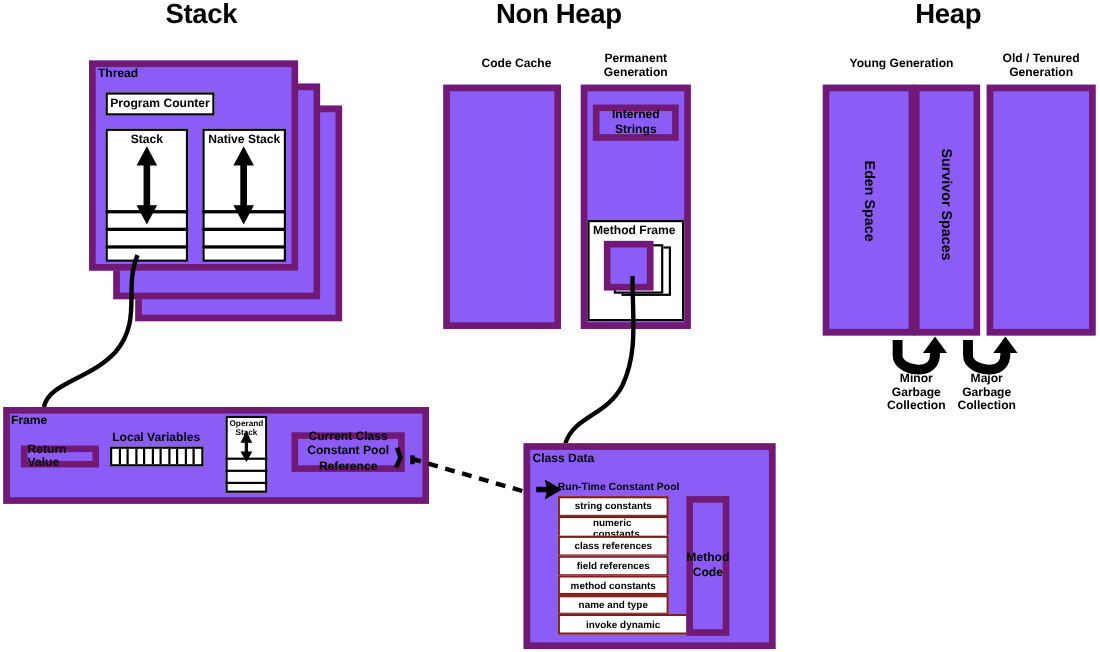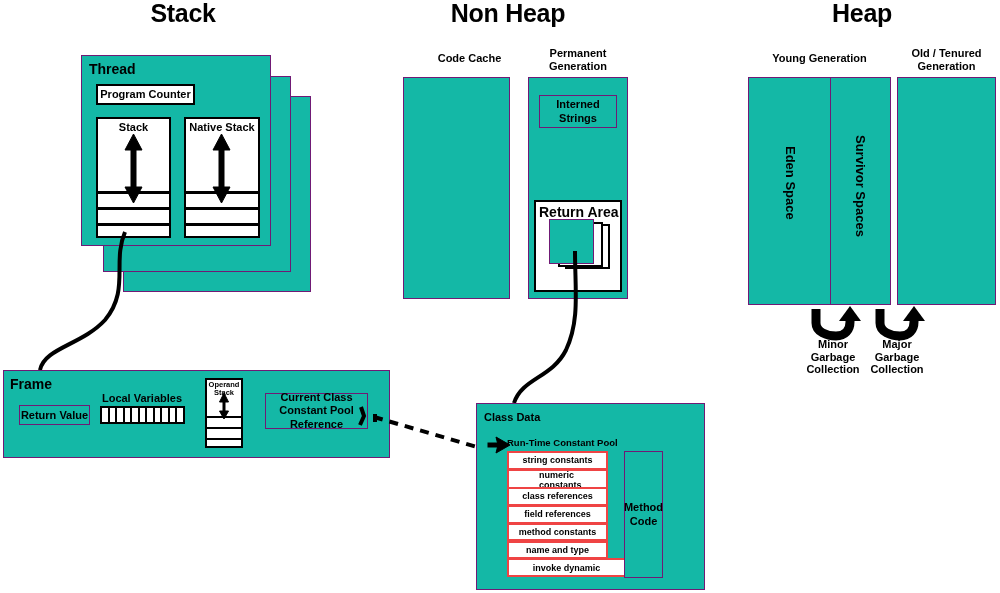--- a/index.html
+++ b/index.html
@@ -1,31 +1,31 @@
 <!DOCTYPE html>
 <html><head>
 <meta charset="utf-8">
 <style>
   html,body{margin:0;padding:0;background:#ffffff;}
   body{width:1000px;height:593px;position:relative;overflow:hidden;
        font-family:"Liberation Sans","DejaVu Sans",sans-serif;color:#000;}
   .abs{position:absolute;box-sizing:border-box;}
-  .box{position:absolute;box-sizing:border-box;border:1px solid #701a75;background:#14b8a6;}
+  .box{position:absolute;box-sizing:border-box;border:6px solid #701a75;background:#8b5cf6;}
   .box2{position:absolute;box-sizing:border-box;border:2px solid #000;background:#fff;}
   .title{position:absolute;font-size:25px;font-weight:bold;text-align:center;
          letter-spacing:-0.3px;line-height:1;}
   .cap{position:absolute;font-size:11px;font-weight:bold;text-align:center;line-height:1.15;}
-  .lbl{position:absolute;font-size:14px;font-weight:bold;line-height:1.15;}
+  .lbl{position:absolute;font-size:11px;font-weight:bold;line-height:1.15;}
   .ctr{position:absolute;display:flex;align-items:center;justify-content:center;
        text-align:center;font-size:11px;font-weight:bold;line-height:1.2;box-sizing:border-box;}
   .vert{position:absolute;font-size:13px;font-weight:bold;
         writing-mode:vertical-rl;text-orientation:mixed;line-height:1;}
   svg{position:absolute;overflow:visible;}
   .tiny{font-size:7.5px;font-weight:bold;text-align:center;line-height:1.1;}
-  .cpRow{position:absolute;box-sizing:border-box;border:2px solid #ef4444;background:#fff;
+  .cpRow{position:absolute;box-sizing:border-box;border:2px solid #7f1d1d;background:#fff;
          display:flex;align-items:center;justify-content:center;font-size:9px;font-weight:bold;}
 </style>
 </head>
 <body>
 
 <div class="title" style="left:103px;top:1px;width:160px;">Stack</div>
 <div class="title" style="left:428px;top:1px;width:160px;">Non Heap</div>
 <div class="title" style="left:782px;top:1px;width:160px;">Heap</div>
 
 <div class="box" style="left:123px;top:96px;width:188px;height:196px;"></div>
@@ -115,21 +115,21 @@
 
 <div class="cap" style="left:416px;top:52px;width:107px;">Code Cache</div>
 <div class="box" style="left:403px;top:77px;width:107px;height:222px;"></div>
 
 <div class="cap" style="left:528px;top:47px;width:100px;">Permanent Generation</div>
 <div class="box" style="left:528px;top:77px;width:100px;height:222px;"></div>
 
 <div class="box ctr" style="left:539px;top:95px;width:78px;height:33px;">Interned Strings</div>
 
 <div class="box2" style="left:534px;top:200px;width:88px;height:92px;"></div>
-<div class="lbl" style="left:539px;top:204px;">Return Area</div>
+<div class="lbl" style="left:539px;top:204px;">Method Frame</div>
 <div class="box2" style="left:565px;top:224px;width:45px;height:45px;"></div>
 <div class="box2" style="left:558px;top:222px;width:45px;height:45px;"></div>
 <div class="box" style="left:549px;top:219px;width:45px;height:45px;"></div>
 
 <svg style="left:0;top:0;width:1000px;height:593px;">
   <path d="M575,251 C575,290 580,320 566,350 C552,378 522,378 514,403" fill="none" stroke="#000" stroke-width="4"></path>
 </svg>
 
 <div class="cap" style="left:748px;top:52px;width:143px;">Young Generation</div>
 <div class="cap" style="left:897px;top:47px;width:99px;">Old / Tenured Generation</div>

